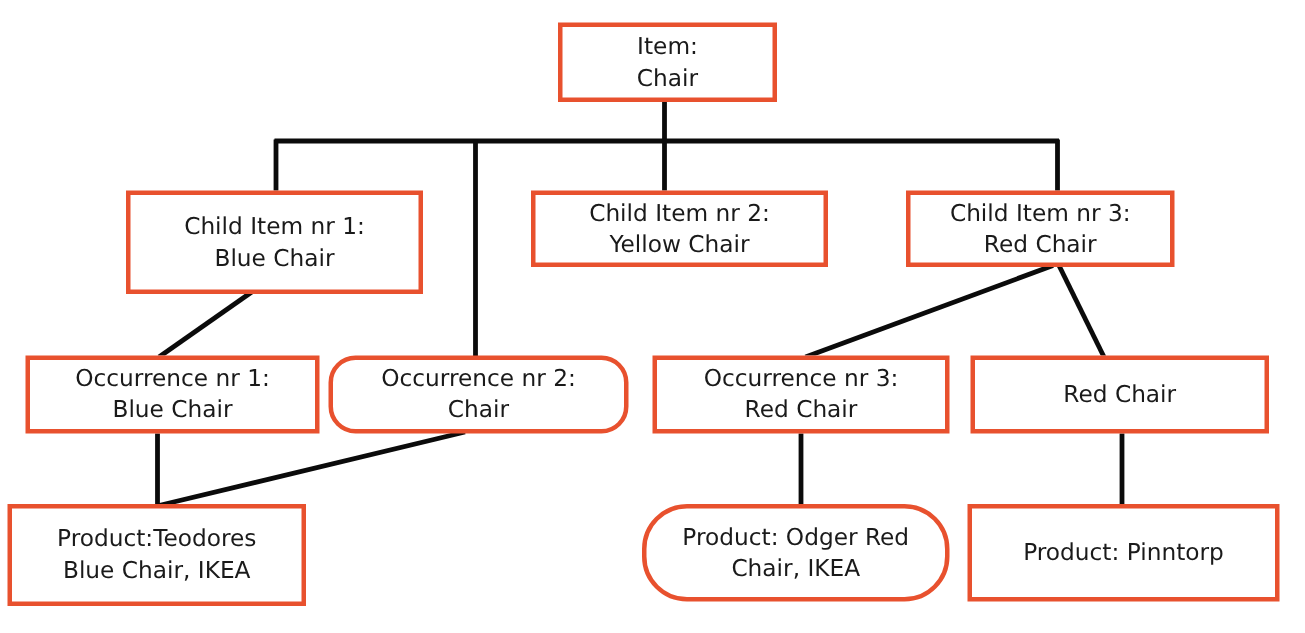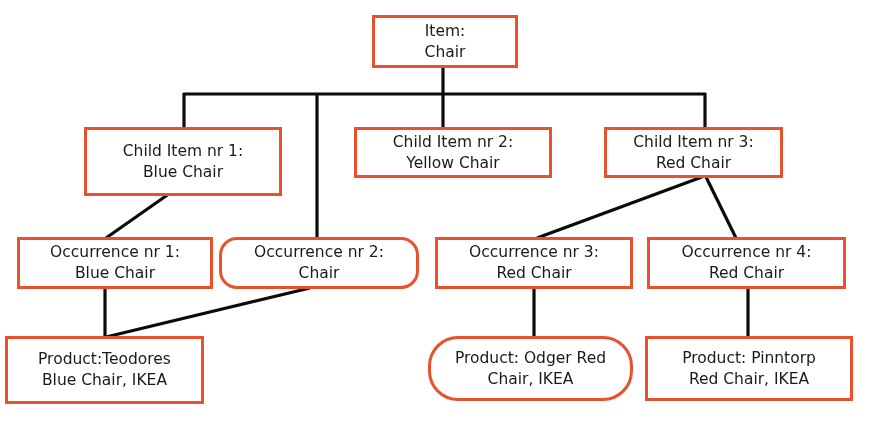--- a/index.html
+++ b/index.html
@@ -109,32 +109,30 @@
     <span>Occurrence nr 2:</span>
     <span>Chair</span>
   </div>
 
   <div class="node" id="n-occ3">
     <span>Occurrence nr 3:</span>
     <span>Red Chair</span>
   </div>
 
   <div class="node" id="n-occ4">
-    <span>Occurrence nr 4:</span>
     <span>Red Chair</span>
   </div>
 
   <div class="node" id="n-prod1">
     <span>Product:Teodores</span>
     <span>Blue Chair, IKEA</span>
   </div>
 
   <div class="node" id="n-prod2">
     <span>Product: Odger Red</span>
     <span>Chair, IKEA</span>
   </div>
 
   <div class="node" id="n-prod3">
     <span>Product: Pinntorp</span>
-    <span>Red Chair, IKEA</span>
   </div>
 
 </div>
 
 </body></html>

